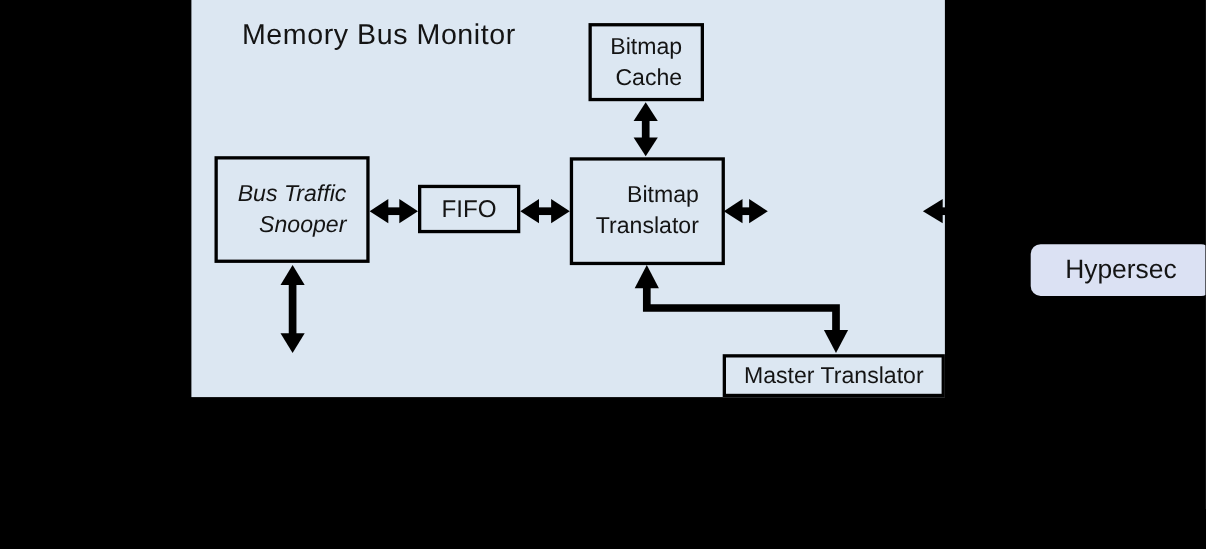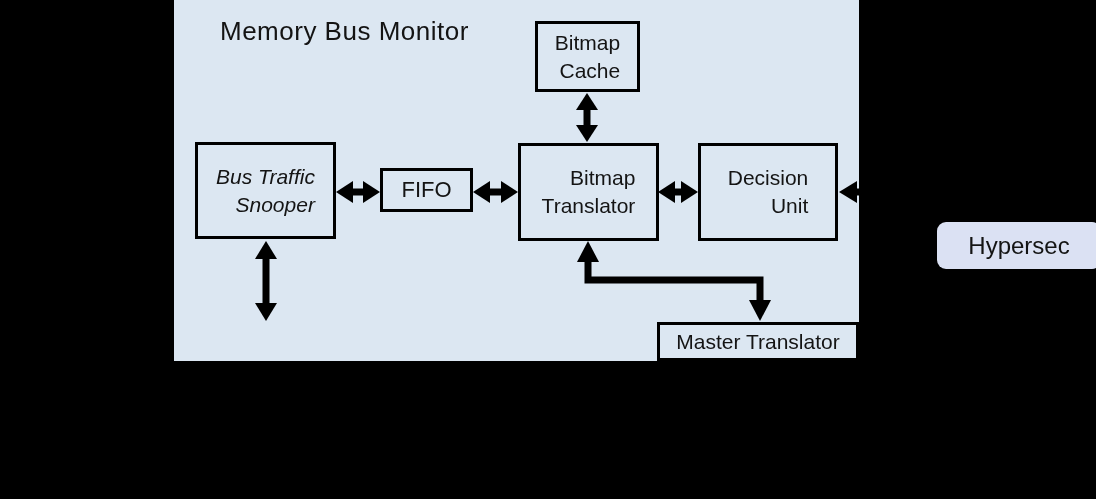--- a/index.html
+++ b/index.html
@@ -82,22 +82,20 @@
 Cache</div>
 
   <div class="block blk-snooper">Bus Traffic
 Snooper</div>
 
   <div class="block blk-fifo">FIFO</div>
 
   <div class="block blk-translator">Bitmap
 Translator</div>
 
-  <div class="block blk-decision">Decision
-Unit</div>
 
 
   <div class="block blk-master">Master Translator</div>
 
   <div class="chip">Hypersec</div>
 
   <svg class="arrows" viewBox="0 0 1096 499">
 
     <g>
       <line x1="587" y1="107" x2="587" y2="128"></line>

